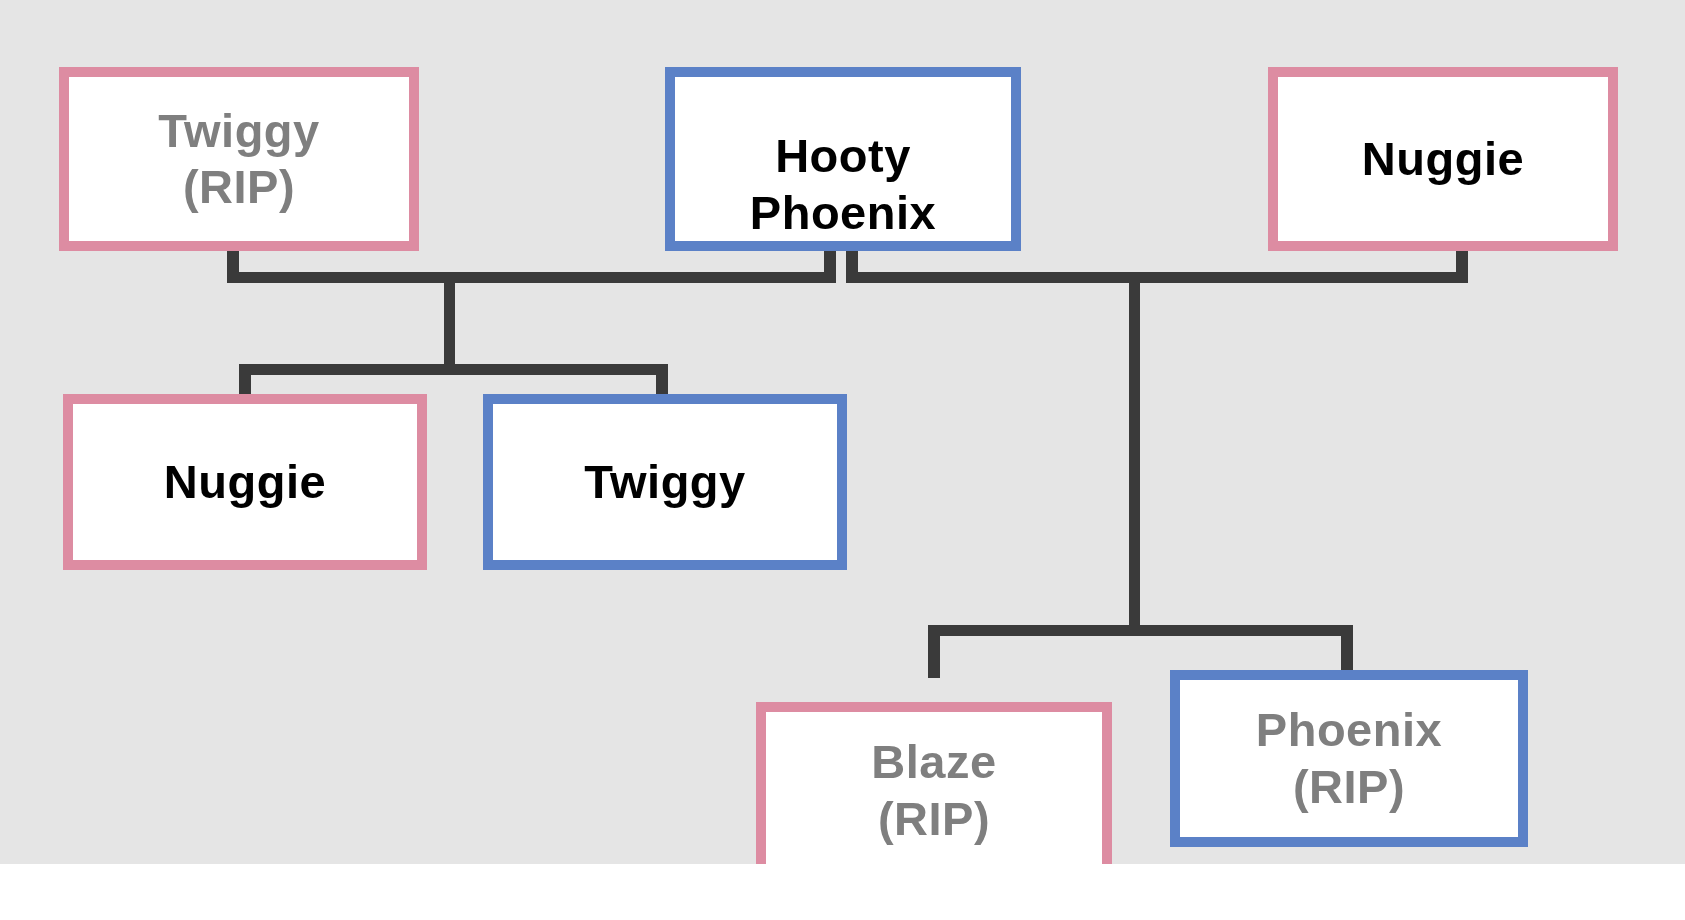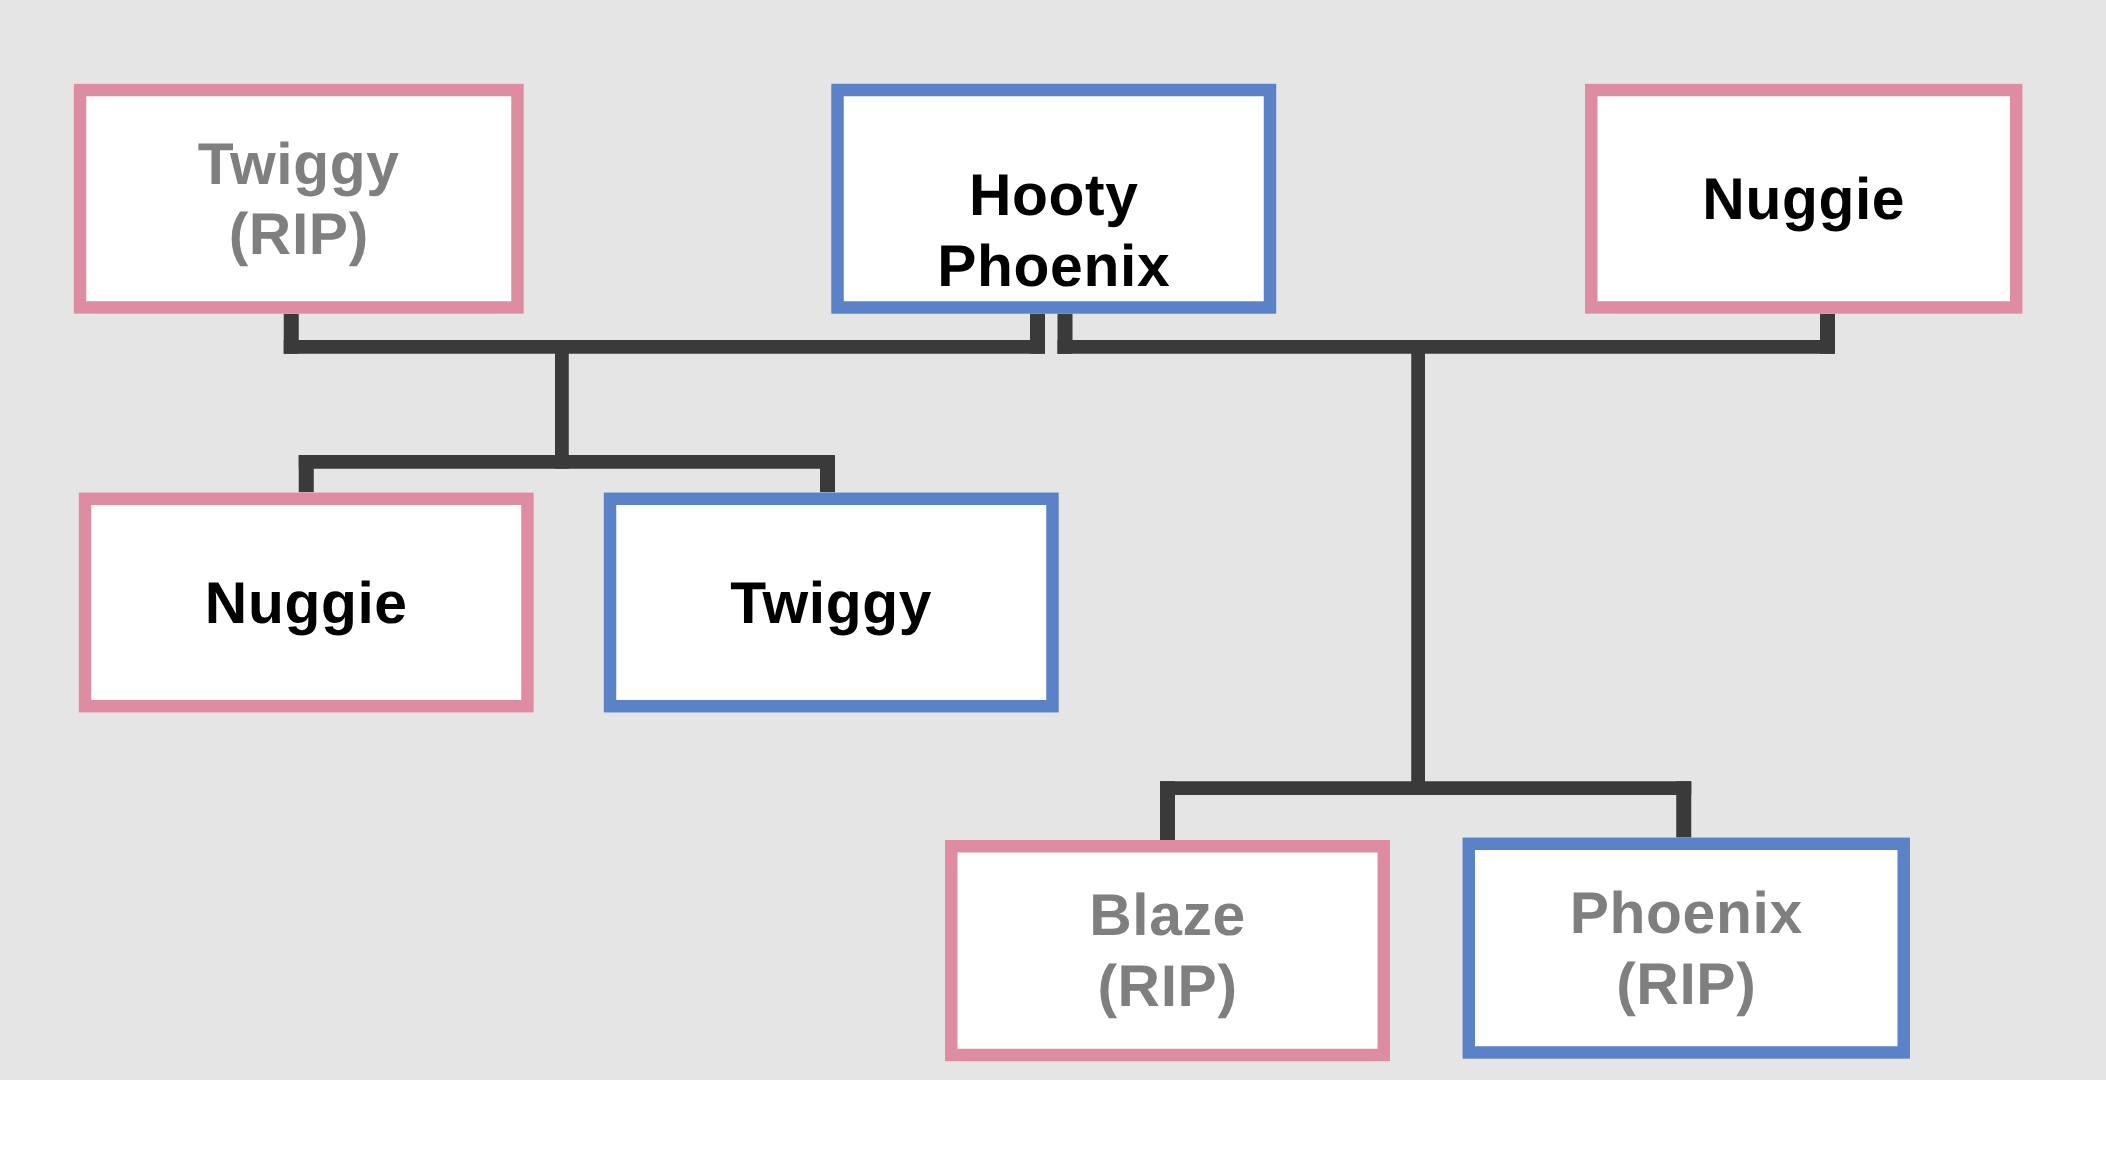--- a/index.html
+++ b/index.html
@@ -45,21 +45,21 @@
   .t-black { color: #000000; }
 
   
   .pos-twiggy  { left: 59px;   top: 67px;  width: 360px; height: 184px; }
   .pos-hooty   { left: 665px;  top: 67px;  width: 356px; height: 184px; justify-content: flex-end; }
   .pos-shrek   { left: 1268px; top: 67px;  width: 350px; height: 184px; }
   
   .pos-nuggie  { left: 63px;   top: 394px; width: 364px; height: 176px; }
   .pos-biscuit { left: 483px;  top: 394px; width: 364px; height: 176px; }
   
-  .pos-blaze   { left: 756px;  top: 672px; width: 356px; height: 177px; }
+  .pos-blaze   { left: 756px;  top: 702px; width: 356px; height: 177px; }
   .pos-phoenix { left: 1170px; top: 670px; width: 358px; height: 177px; }
 
   
   .seg-twiggy-stub      { left: 227px;  top: 250px; width: 12px;  height: 33px; }
   .seg-couple-left      { left: 227px;  top: 272px; width: 609px; height: 11px; }
   .seg-hooty-left-stub  { left: 824px;  top: 250px; width: 12px;  height: 33px; }
   .seg-descent-left     { left: 444px;  top: 272px; width: 11px;  height: 103px; }
   .seg-sibling-left     { left: 239px;  top: 364px; width: 429px; height: 11px; }
   .seg-nuggie-stub      { left: 239px;  top: 364px; width: 12px;  height: 30px; }
   .seg-biscuit-stub     { left: 656px;  top: 364px; width: 12px;  height: 30px; }

